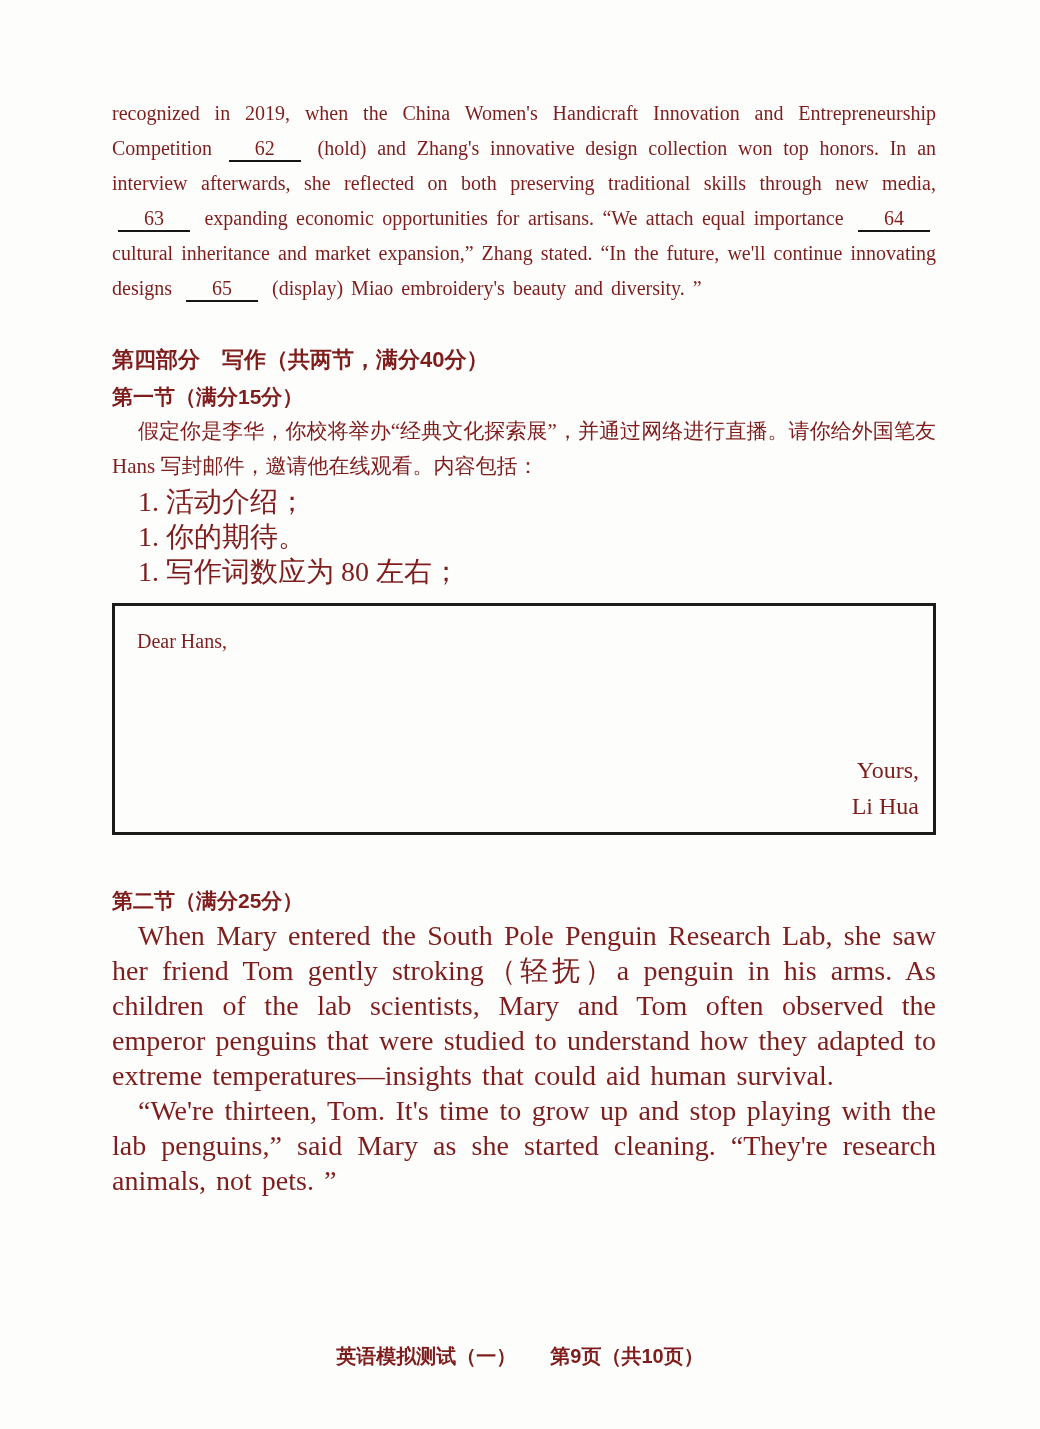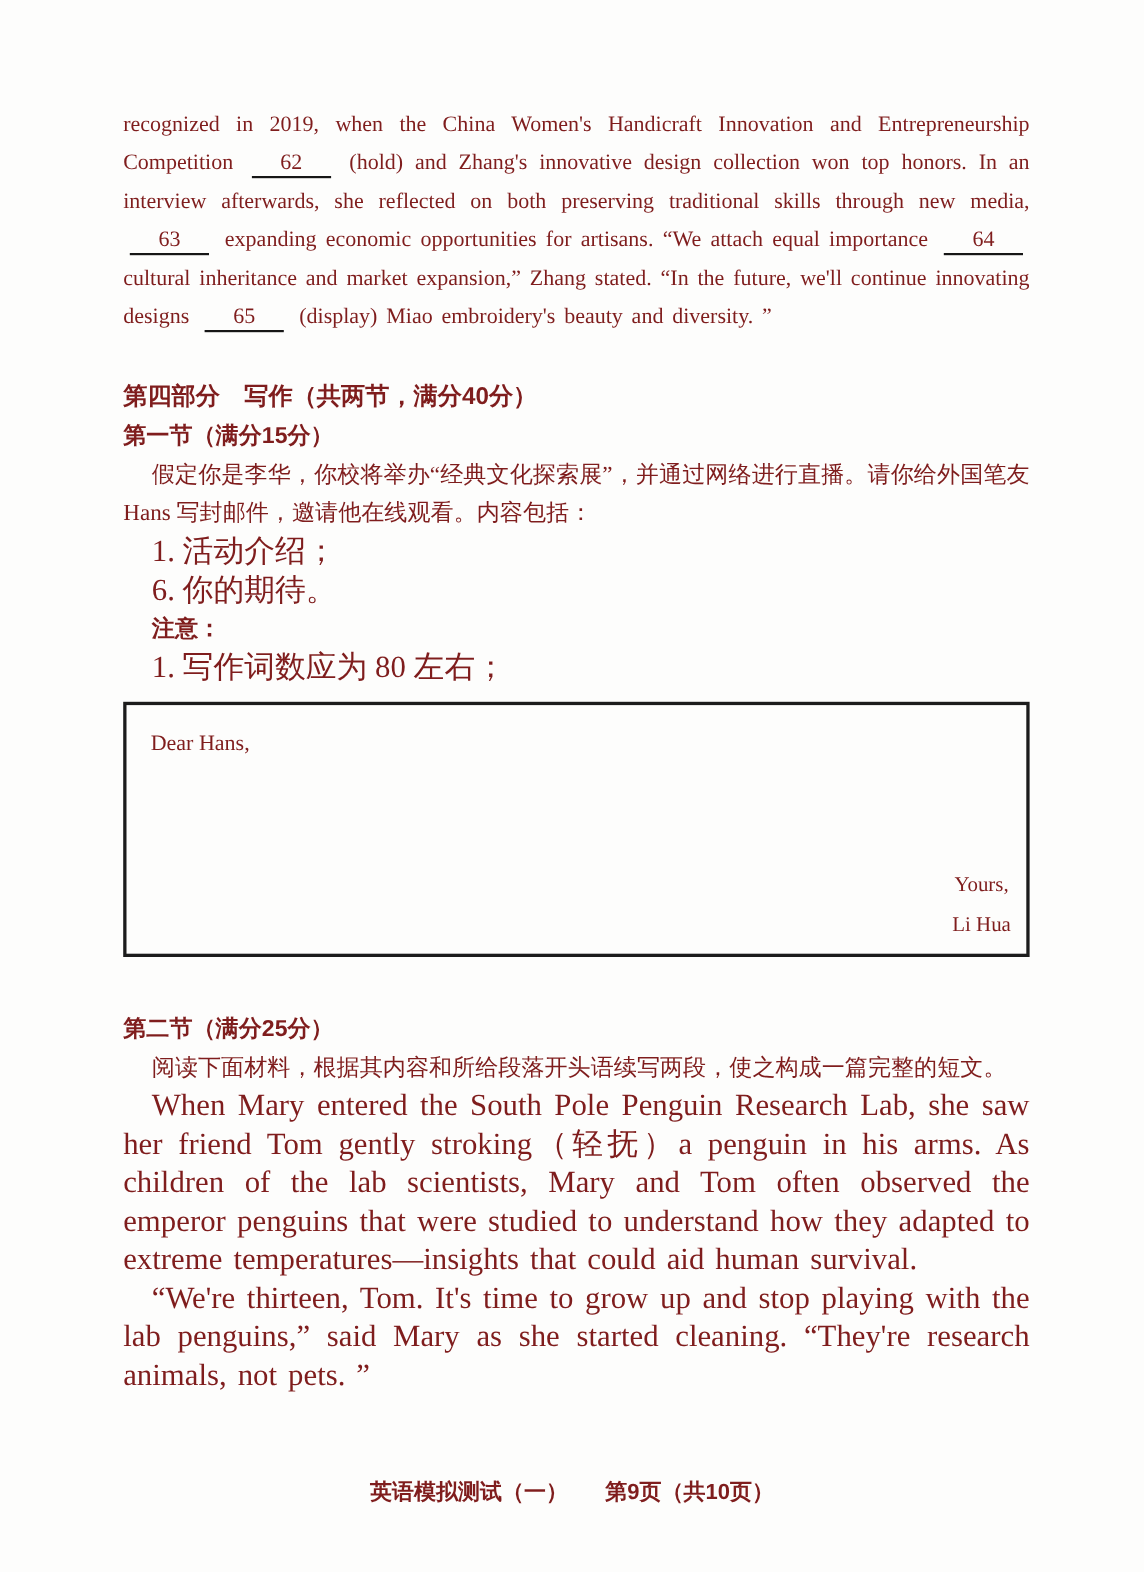--- a/index.html
+++ b/index.html
@@ -87,22 +87,22 @@
     position: absolute;
     left: 22px;
     top: 20px;
     font-size: 20px;
     line-height: 30px;
   }
   .letter-closing {
     position: absolute;
     right: 14px;
     bottom: 8px;
-    text-align: center;
-    font-size: 19px;
+    text-align: right;
+    font-size: 24px;
     line-height: 36px;
   }
   .sect2-gap { margin-top: 48px; }
   
   .en-para {
     font-size: 28px;
     line-height: 35px;
     text-align: justify;
     word-spacing: 3px;
     text-indent: 26px;
@@ -137,36 +137,34 @@
       <span class="blank">65</span>
       <span>(display) Miao embroidery's beauty and diversity. ”</span></p>
 
     <h2 class="h-part">第四部分　写作（共两节，满分40分）</h2>
 
     <h3 class="h-sect">第一节（满分15分）</h3>
 
     <p class="cn-para">假定你是李华，你校将举办“经典文化探索展”，并通过网络进行直播。请你给外国笔友 Hans 写封邮件，邀请他在线观看。内容包括：</p>
 
     <div class="cn-line">1. 活动介绍；</div>
-    <div class="cn-line">6. 你的期待。</div>
+    <div class="cn-line">1. 你的期待。</div>
 
-    <div class="notice">注意：</div>
     <div class="cn-line">1. 写作词数应为 80 左右；</div>
 
     <div class="letter-box">
       <div class="letter-salutation">Dear Hans,</div>
       <div class="letter-closing">
         <div>Yours,</div>
         <div>Li Hua</div>
       </div>
     </div>
 
     <h3 class="h-sect sect2-gap">第二节（满分25分）</h3>
 
-    <p class="cn-para">阅读下面材料，根据其内容和所给段落开头语续写两段，使之构成一篇完整的短文。</p>
 
     <p class="en-para">When Mary entered the South Pole Penguin Research Lab, she saw her friend Tom gently stroking（轻抚）a penguin in his arms. As children of the lab scientists, Mary and Tom often observed the emperor penguins that were studied to understand how they adapted to extreme temperatures—insights that could aid human survival.</p>
 
     <p class="en-para">“We're thirteen, Tom. It's time to grow up and stop playing with the lab penguins,” said Mary as she started cleaning. “They're research animals, not pets. ”</p>
 
   </div>
 
   <div class="footer">
     <span>英语模拟测试（一）</span><span class="gap"></span><span>第9页（共10页）</span>
   </div>

